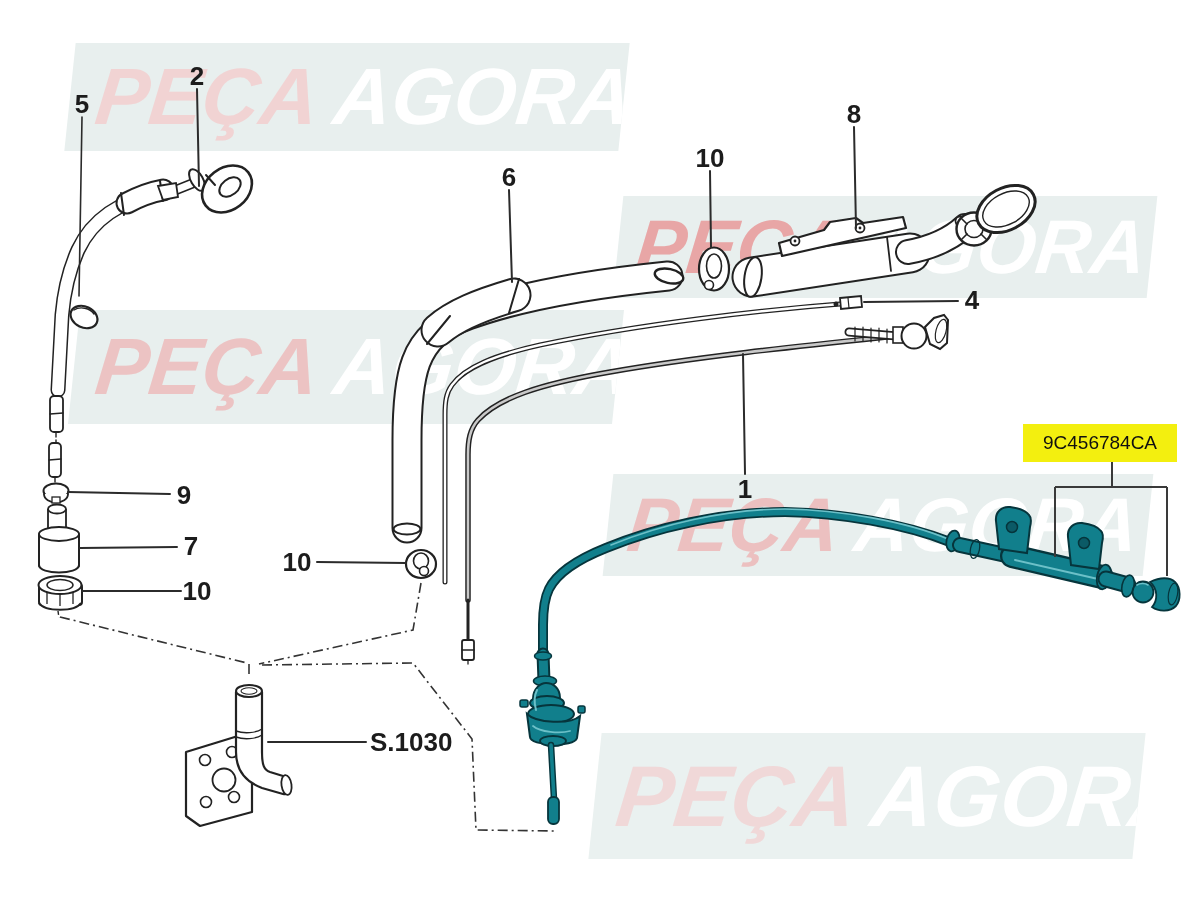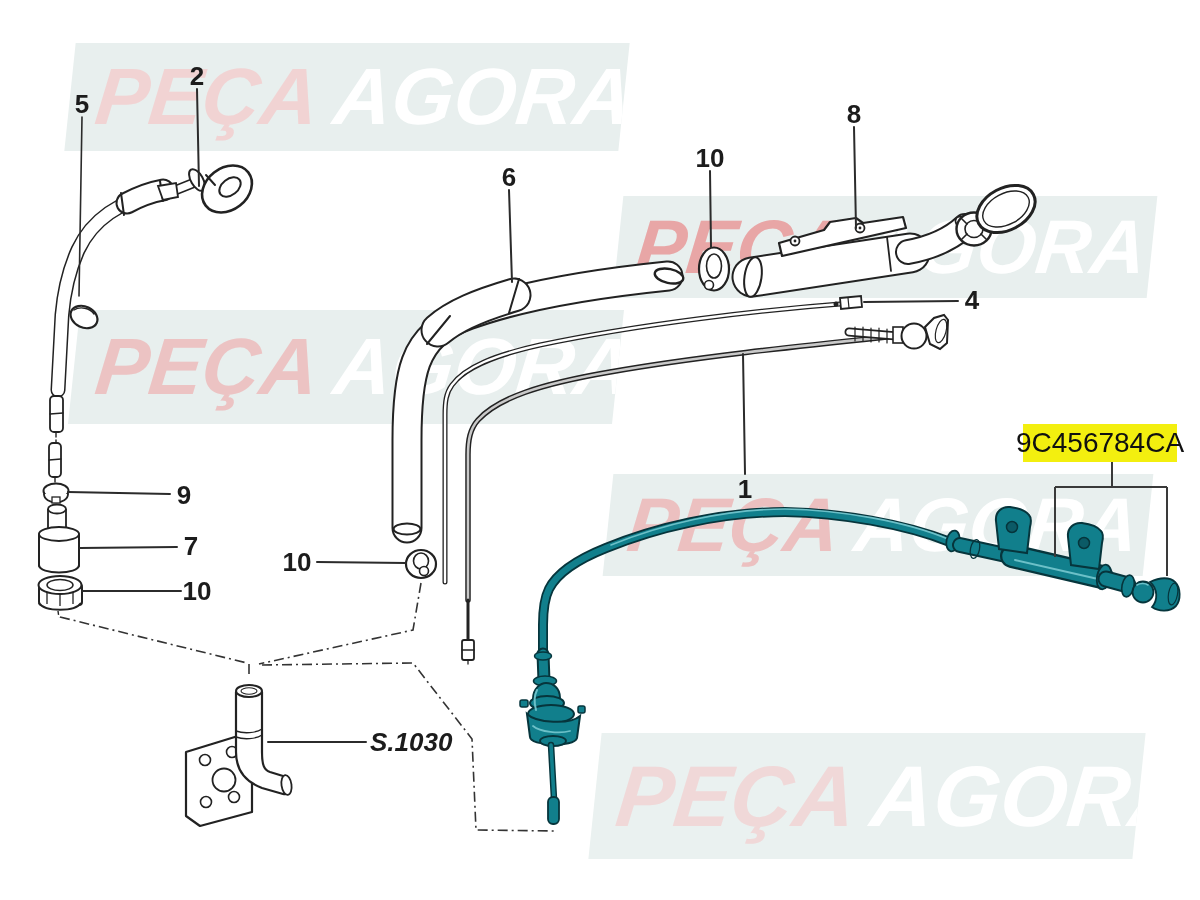--- a/index.html
+++ b/index.html
@@ -23,25 +23,25 @@
   #wm3 .peca{color:#e8a6a6;}
   #wm4{left:608px;top:474px;width:520px;height:102px;font-size:76px;padding-left:20px;}
   #wm4 .peca{color:#ecc0c0;}
   #wm5{left:595px;top:733px;width:522px;height:126px;font-size:86px;padding-left:22px;background:#eaf1f0;}
   #wm5 .peca{color:#f0d8d8;}
 
   svg.diagram{position:absolute;left:0;top:0;z-index:2;}
 
   .callout{position:absolute;transform:translate(-50%,-50%);z-index:3;
            font-weight:bold;font-size:26px;color:#1c1c1c;letter-spacing:0;}
-  .callout.wide{transform:translate(0,-50%);font-style:italic;}
+  .callout.wide{transform:translate(0,-50%);}
 
   .part-code{position:absolute;left:1023px;top:424px;width:154px;height:38px;
              background:#f3ef0f;z-index:4;display:flex;align-items:center;justify-content:center;
-             font-size:28px;font-weight:500;color:#101010;cursor:pointer;}
+             font-size:19px;font-weight:500;color:#101010;cursor:pointer;}
 </style>
 </head>
 <body>
 
 <div class="stage">
 
   <div class="wm" id="wm1">
     <span class="peca">PEÇA</span>
     <span class="agora">AGORA</span>
   </div>

